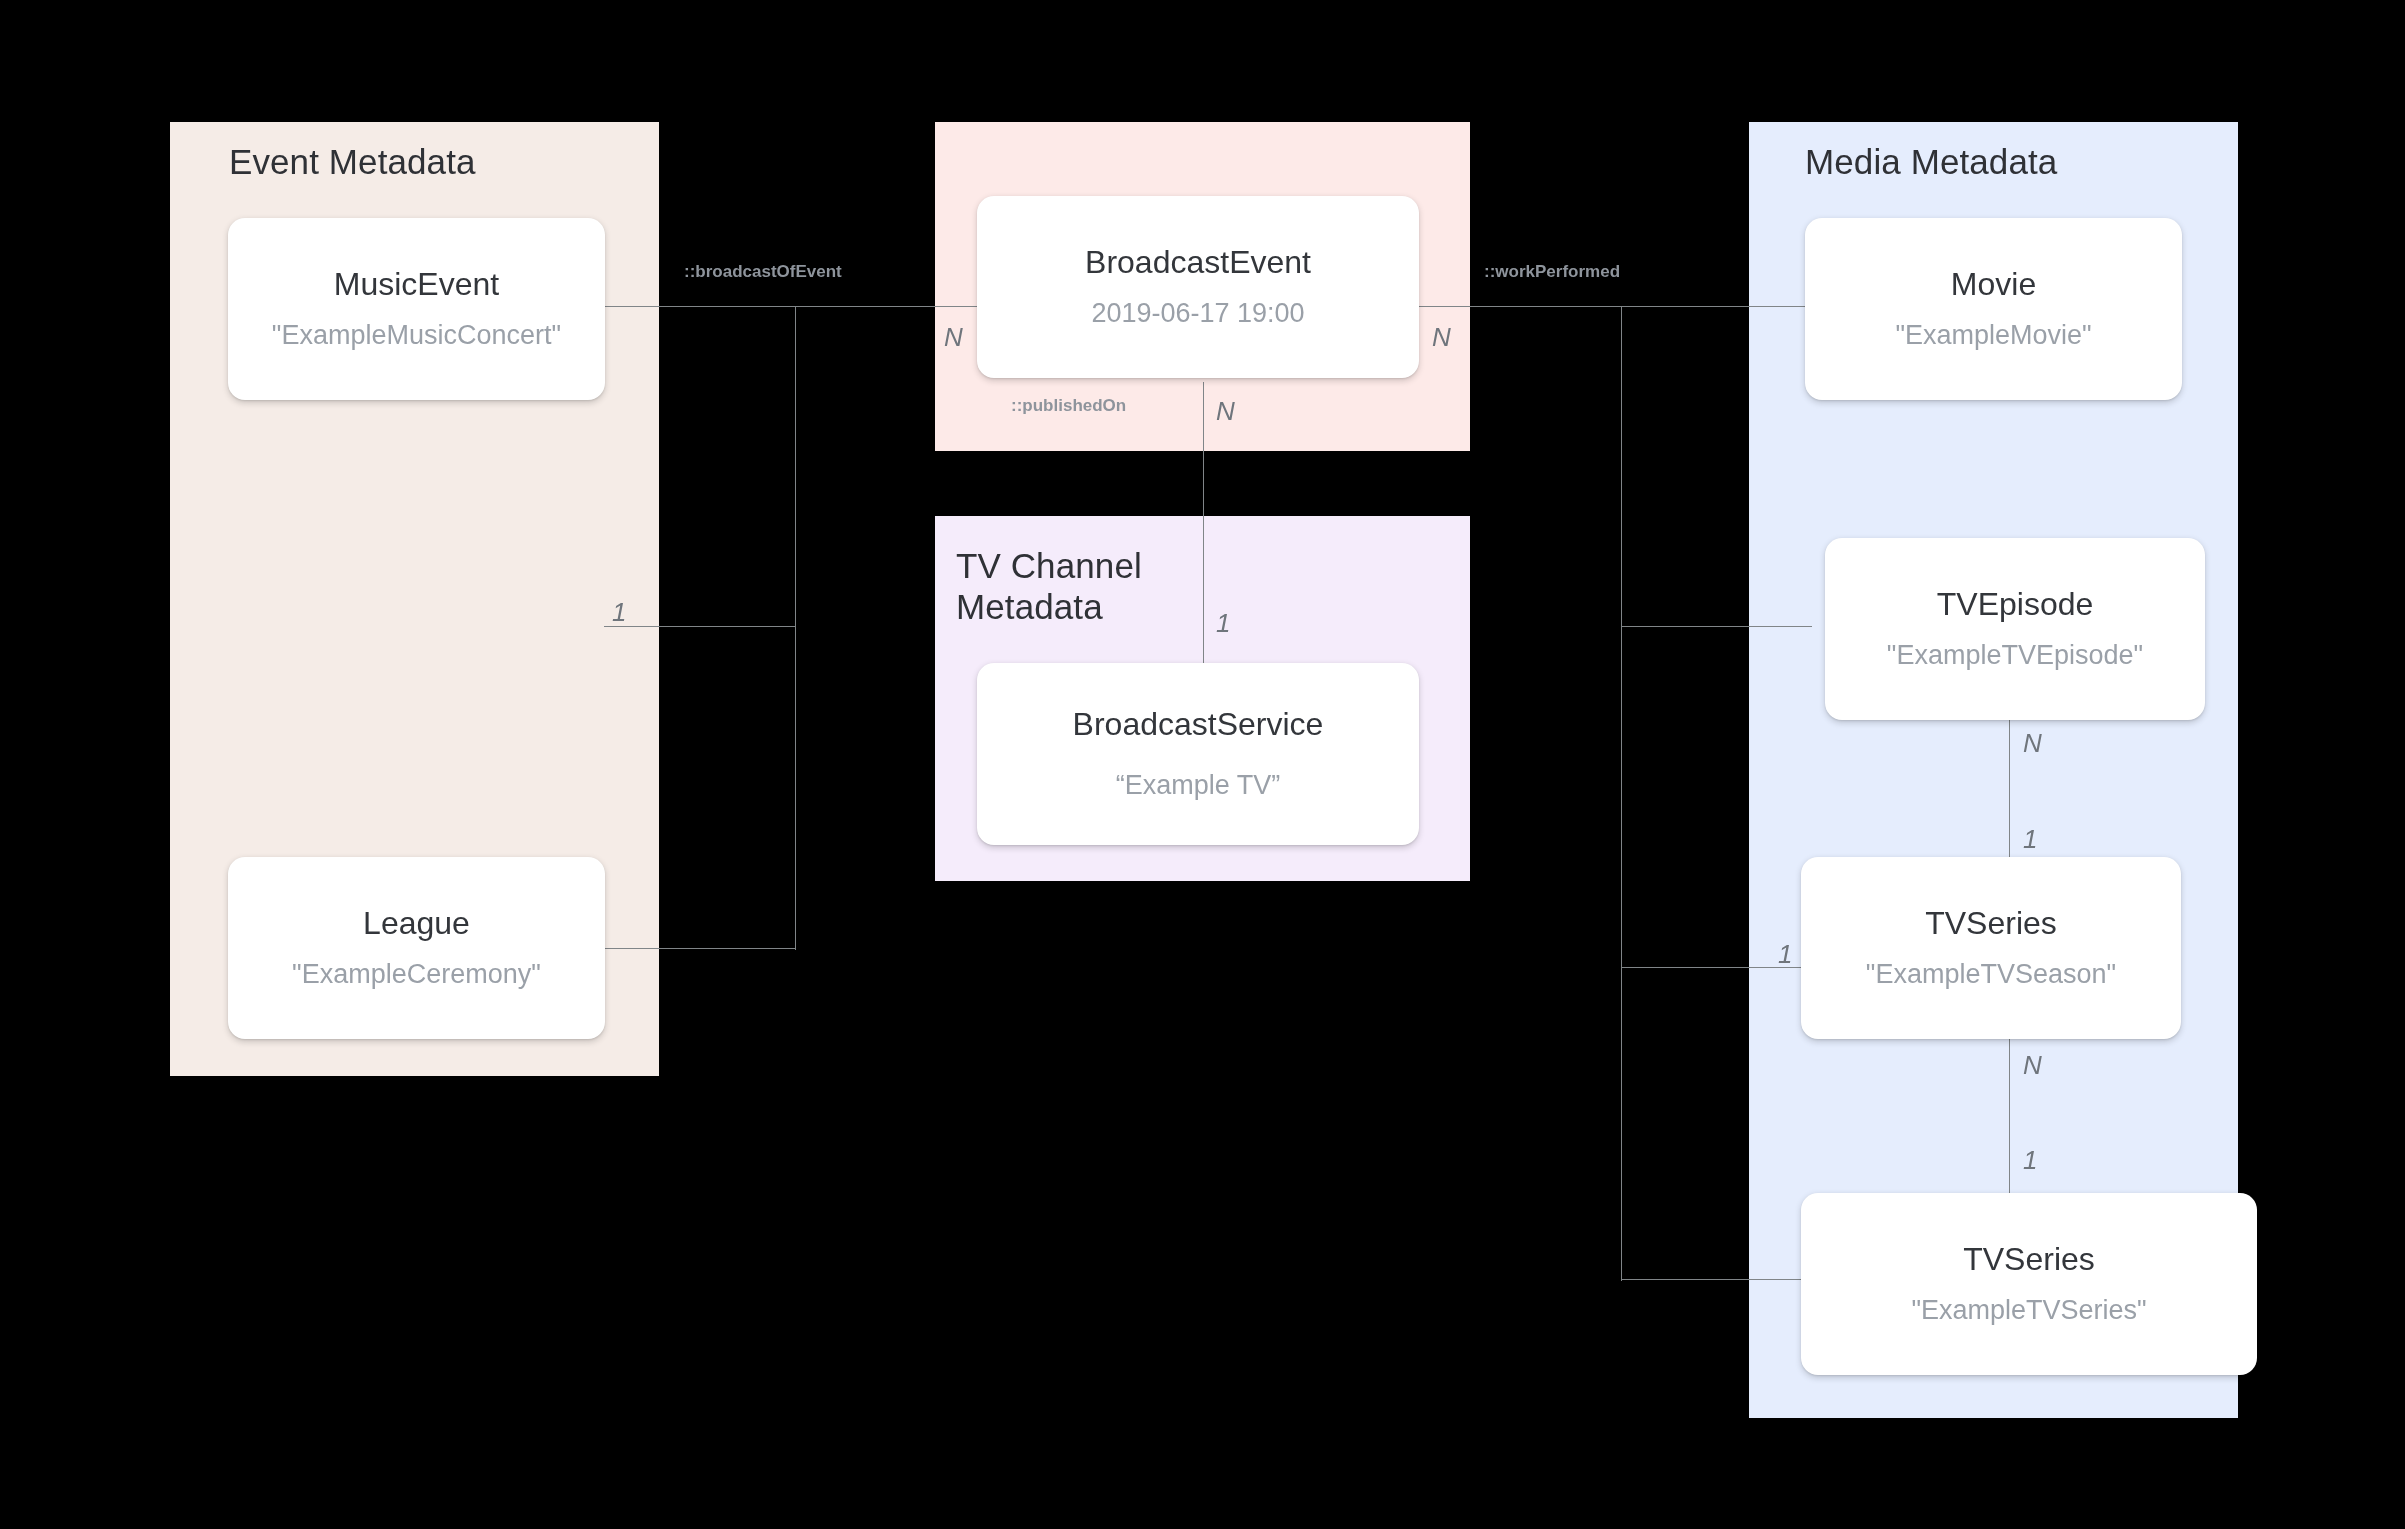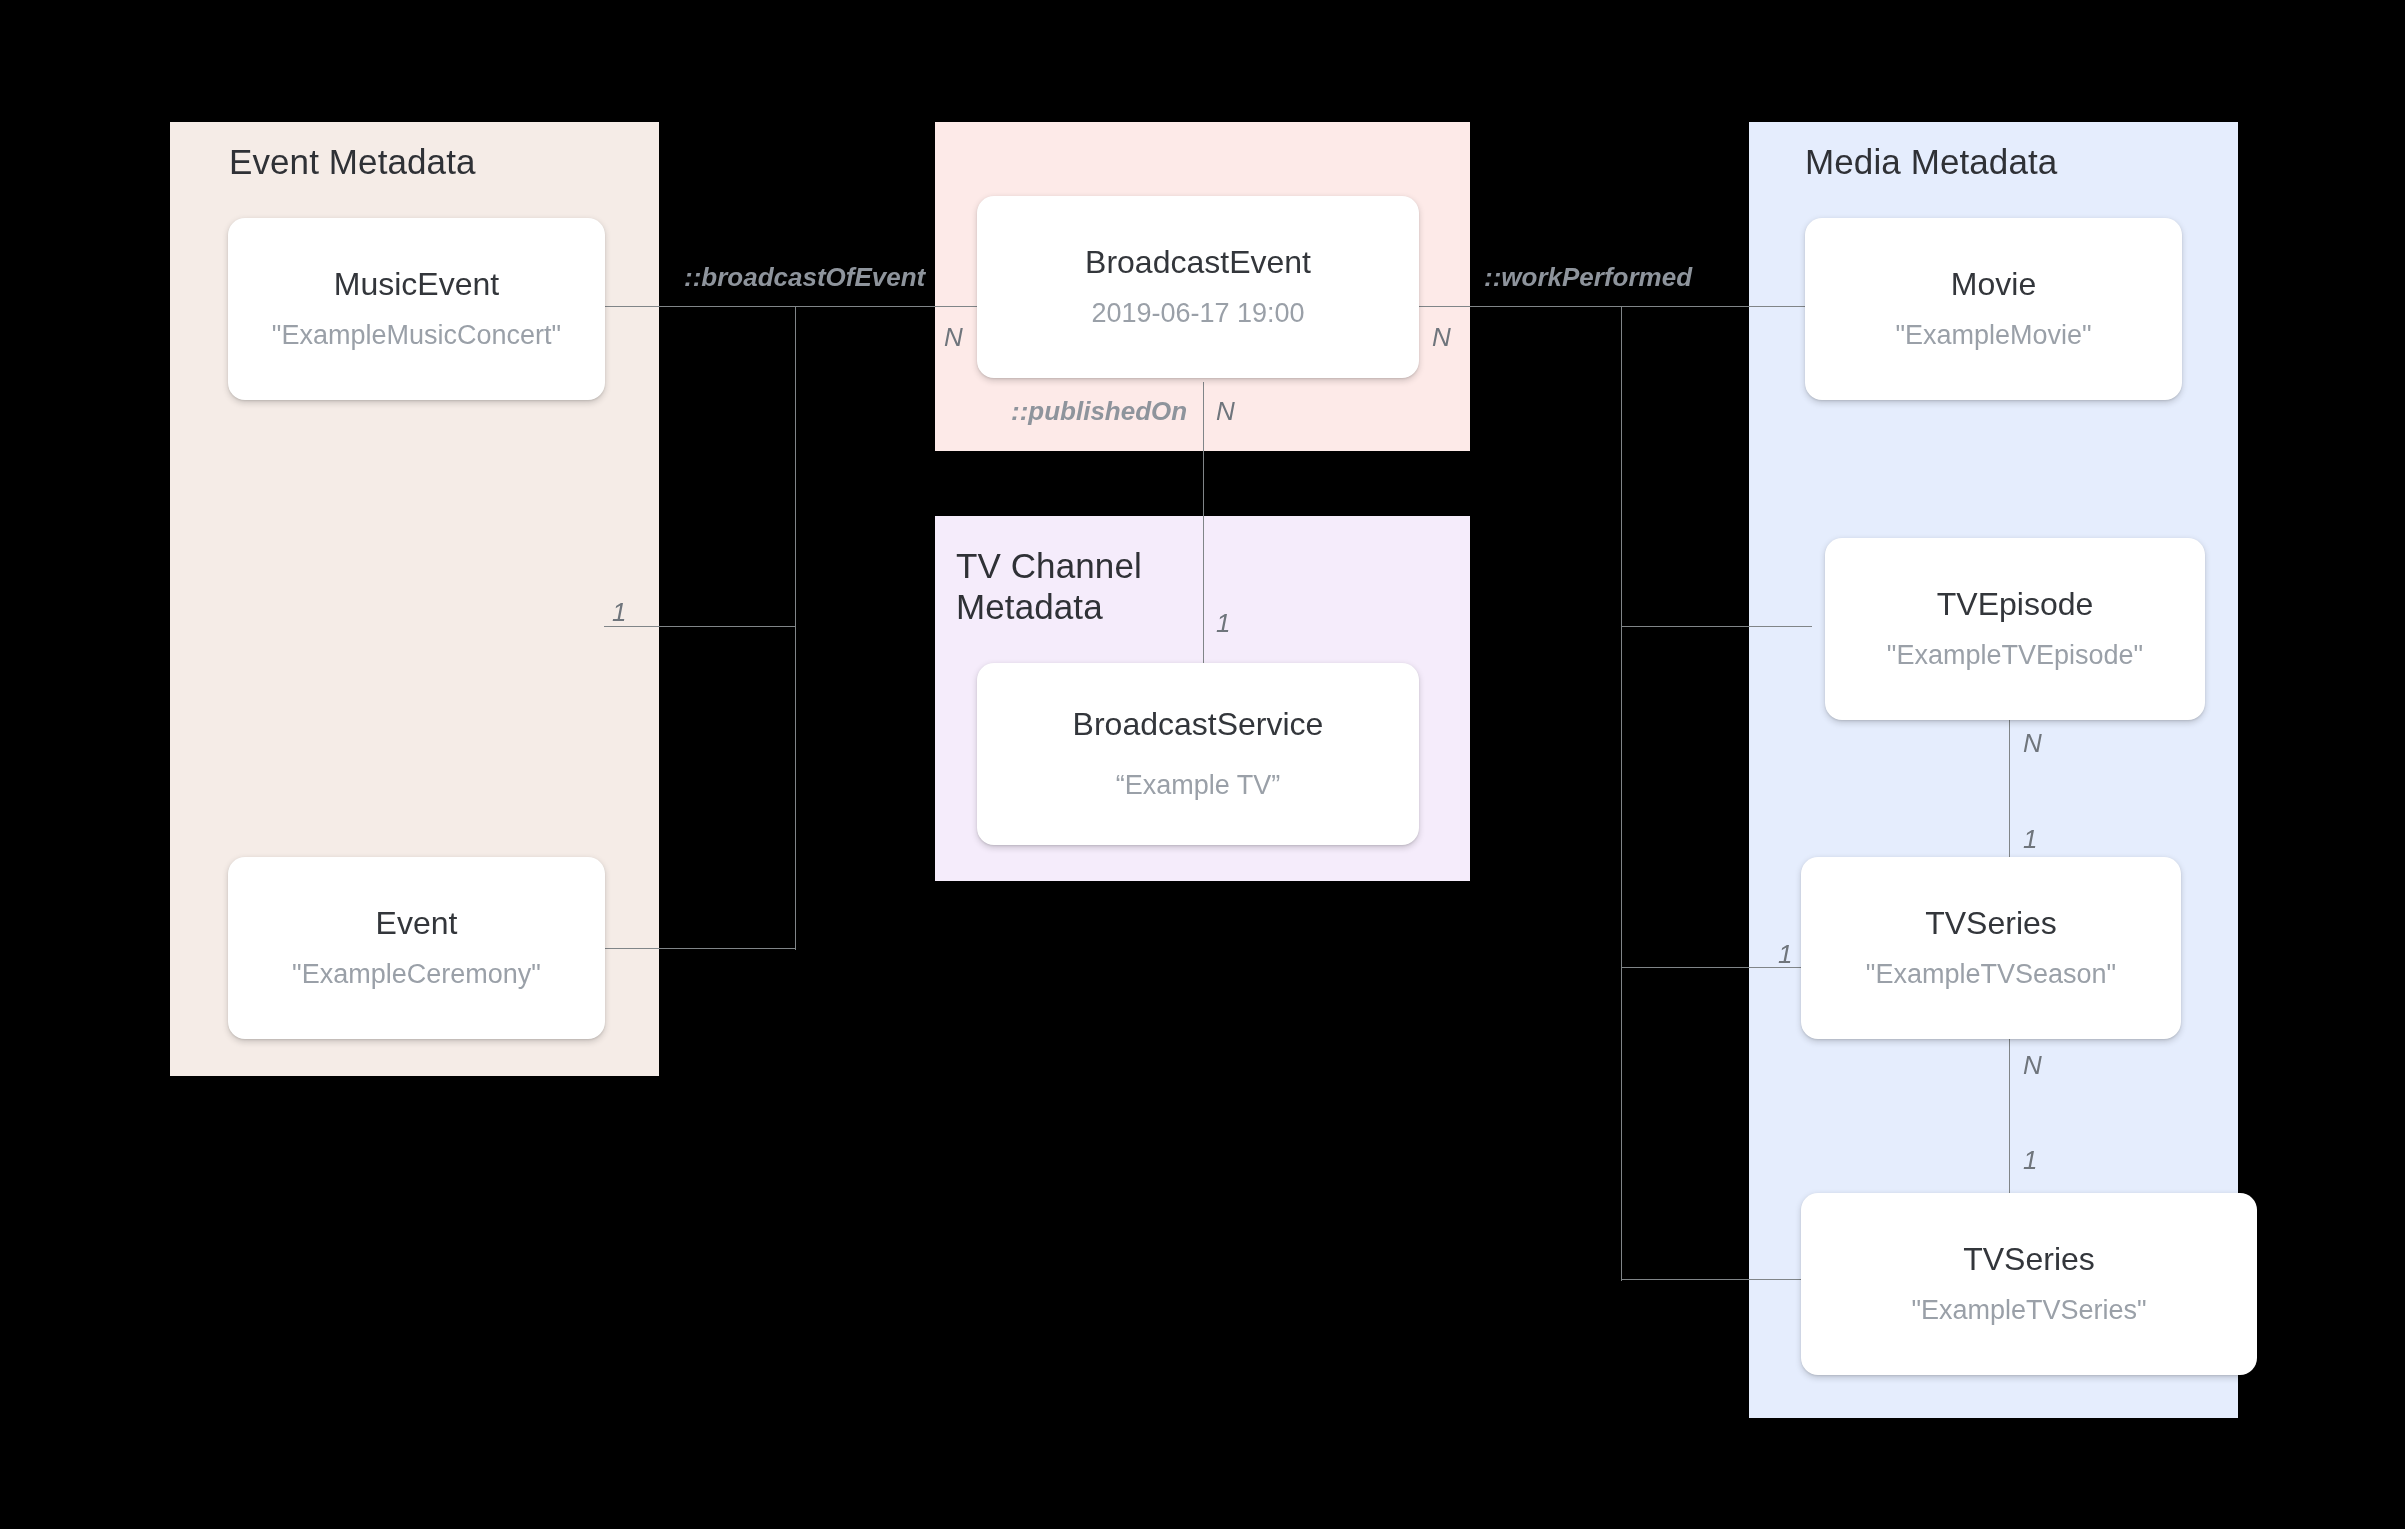--- a/index.html
+++ b/index.html
@@ -70,22 +70,21 @@
   }
   .vline {
     position: absolute;
     width: 0;
     border-left: 1.9px solid #808588;
   }
 
   
   .rel-label {
     position: absolute;
-    font-size: 26px;
-    font-style: italic;
+    font-size: 17px;
     font-weight: bold;
     color: #8e949c;
     white-space: nowrap;
   }
   .card-num {
     position: absolute;
     font-size: 26px;
     font-style: italic;
     color: #6f757c;
     white-space: nowrap;
@@ -131,21 +130,21 @@
 Metadata</div>
   <div class="panel-title" style="left:1805px; top:141px;">Media Metadata</div>
 
   <div class="card" style="left:228px; top:218px; width:377px; height:182px;">
     <div class="card-title">MusicEvent</div>
     <div class="card-sub">"ExampleMusicConcert"</div>
   </div>
 
 
   <div class="card" style="left:228px; top:857px; width:377px; height:182px;">
-    <div class="card-title">Event</div>
+    <div class="card-title">League</div>
     <div class="card-sub">"ExampleCeremony"</div>
   </div>
 
   <div class="card" style="left:977px; top:196px; width:442px; height:182px;">
     <div class="card-title">BroadcastEvent</div>
     <div class="card-sub">2019-06-17 19:00</div>
   </div>
 
   <div class="card" style="left:977px; top:663px; width:442px; height:182px;gap:9px;">
     <div class="card-title">BroadcastService</div>

